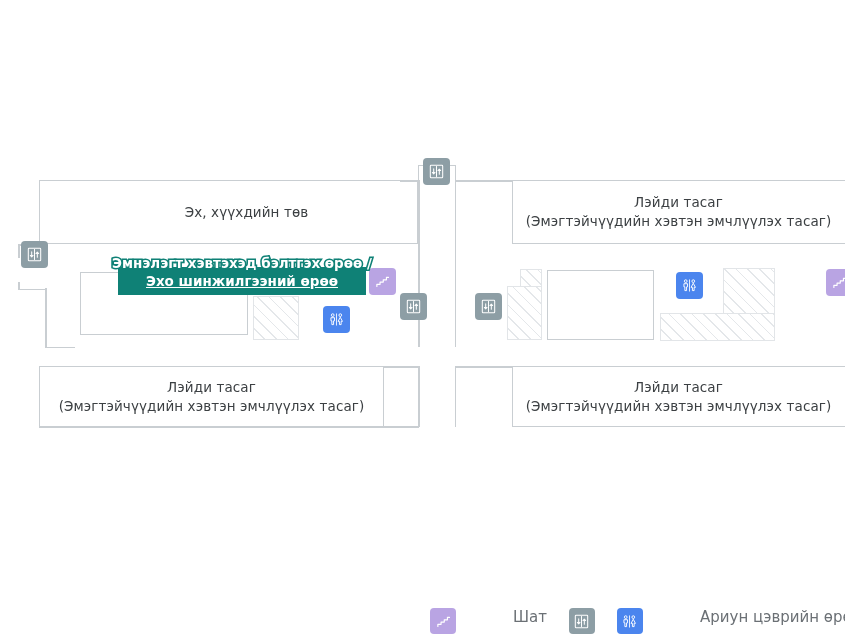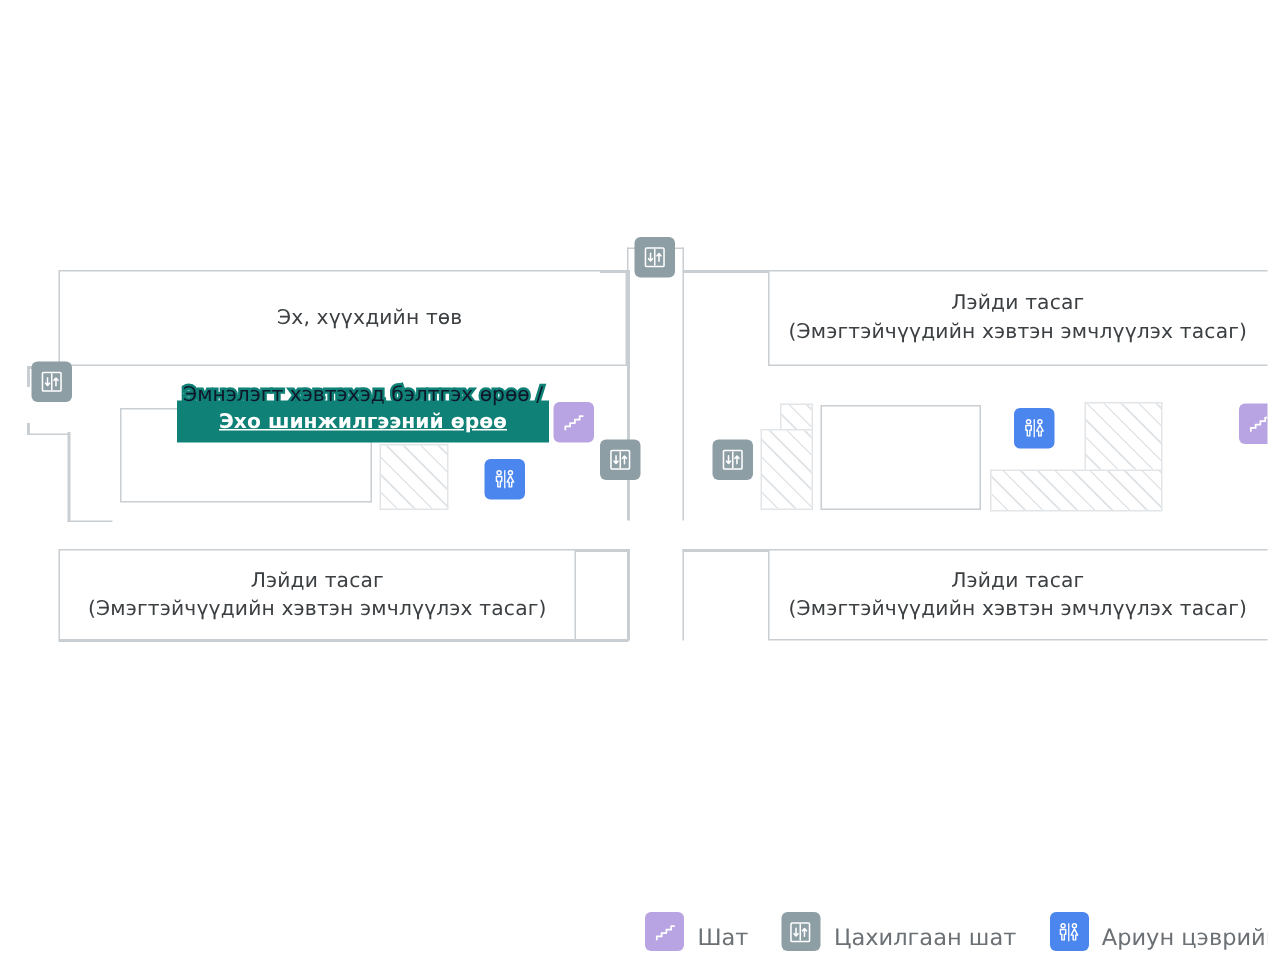--- a/index.html
+++ b/index.html
@@ -100,22 +100,22 @@
     line-height: 18px;
     font-weight: 700;
     white-space: nowrap;
   }
   #highlight-banner .hl-line1 {
     position: absolute;
     left: 50%;
     transform: translateX(-50%);
     bottom: 100%;
     white-space: nowrap;
-    color: #0f172a;
-    font-weight: 400;
+    color: #ffffff;
+    font-weight: 700;
     font-size: 13.5px;
     line-height: 18px;
     -webkit-text-stroke: 3.2px #0f8176;
     paint-order: stroke fill;
   }
   #highlight-banner .hl-line2 {
     display: block;
     white-space: nowrap;
     text-decoration: underline;
   }
@@ -126,22 +126,23 @@
     left: 430px;
     bottom: 6px;
     height: 34px;
     display: flex;
     align-items: center;
     gap: 0px;
     white-space: nowrap;
   }
   .legend-item {
     display: flex;
-    align-items: flex-end;
+    align-items: flex-start;
     margin-right: 22px;
+    gap: 48px;
   }
   .legend-chip {
     width: 26px;
     height: 26px;
     border-radius: 4px;
     display: flex;
     align-items: center;
     justify-content: center;
     flex: 0 0 auto;
   }
@@ -303,21 +304,20 @@
 
   <div class="legend-item">
     <span class="legend-chip chip-elevator">
       <svg width="15" height="15" viewBox="0 0 16 16" aria-hidden="true">
         <rect x="1.4" y="1.4" width="13.2" height="13.2" rx="0.8" fill="none" stroke="#ffffff" stroke-width="1.1"></rect>
         <line x1="8" y1="2.2" x2="8" y2="13.8" stroke="#ffffff" stroke-width="1.1"></line>
         <path d="M5 5.2 L5 10.4 M3.6 9 L5 10.6 L6.4 9" fill="none" stroke="#ffffff" stroke-width="1.1" stroke-linecap="round" stroke-linejoin="round"></path>
         <path d="M11 10.8 L11 5.6 M9.6 7 L11 5.4 L12.4 7" fill="none" stroke="#ffffff" stroke-width="1.1" stroke-linecap="round" stroke-linejoin="round"></path>
       </svg>
     </span>
-    <span class="legend-text">Цахилгаан шат</span>
   </div>
 
   <div class="legend-item">
     <span class="legend-chip chip-restroom">
       <svg width="17" height="17" viewBox="0 0 18 18" aria-hidden="true">
         <line x1="9" y1="2.6" x2="9" y2="15.4" stroke="#ffffff" stroke-width="0.9"></line>
         <circle cx="5" cy="4.4" r="1.45" fill="none" stroke="#ffffff" stroke-width="1"></circle>
         <path d="M3.1 7.1 L6.9 7.1 L6.9 10.4 L5.9 10.4 L5.9 14.4 L4.1 14.4 L4.1 10.4 L3.1 10.4 Z" fill="none" stroke="#ffffff" stroke-width="1" stroke-linejoin="round"></path>
         <circle cx="13" cy="4.4" r="1.45" fill="none" stroke="#ffffff" stroke-width="1"></circle>
         <path d="M13 6.6 L15.3 11 L13.9 11 L13.9 14.4 L12.1 14.4 L12.1 11 L10.7 11 Z" fill="none" stroke="#ffffff" stroke-width="1" stroke-linejoin="round"></path>

